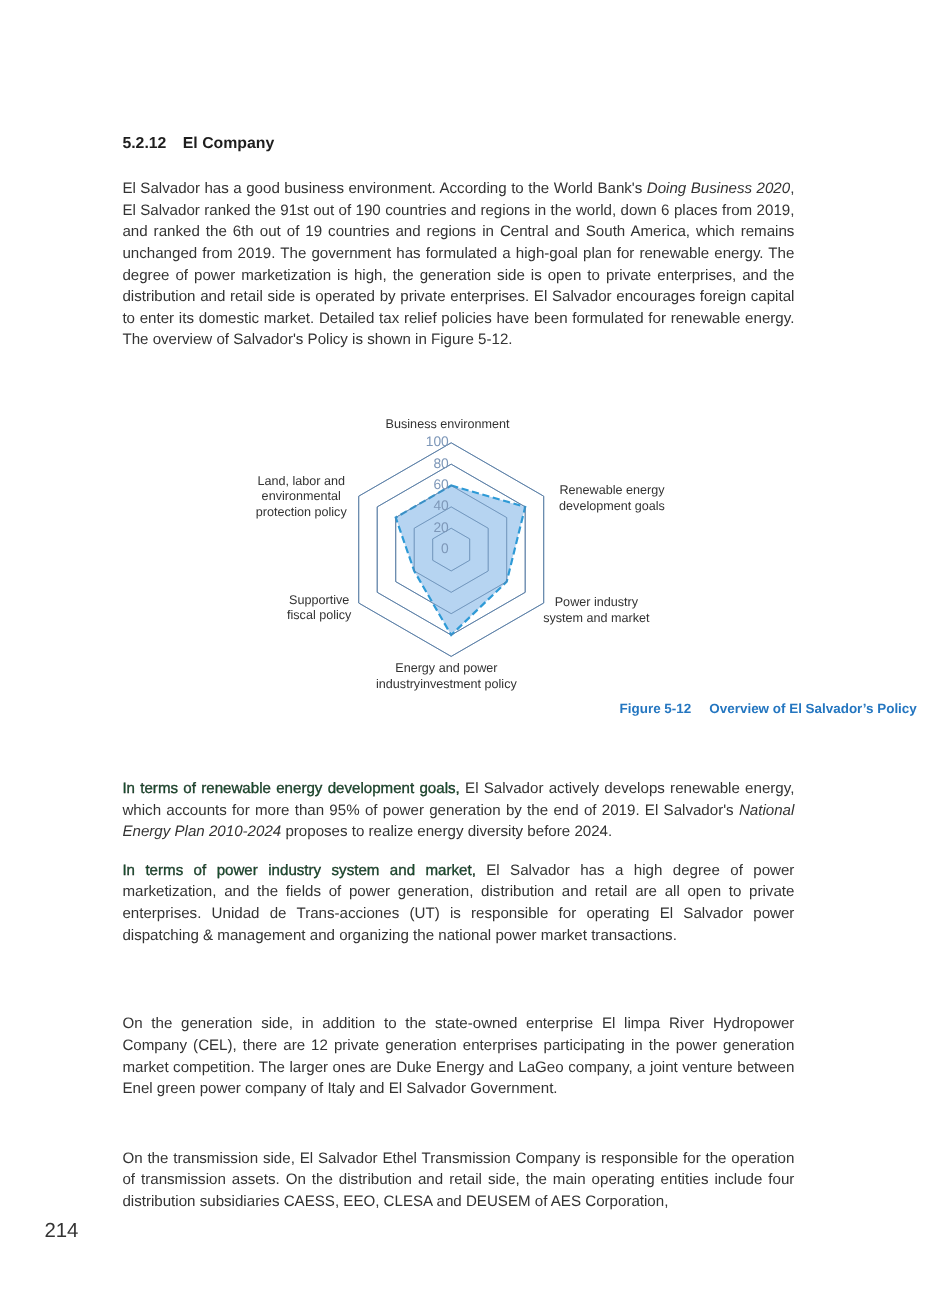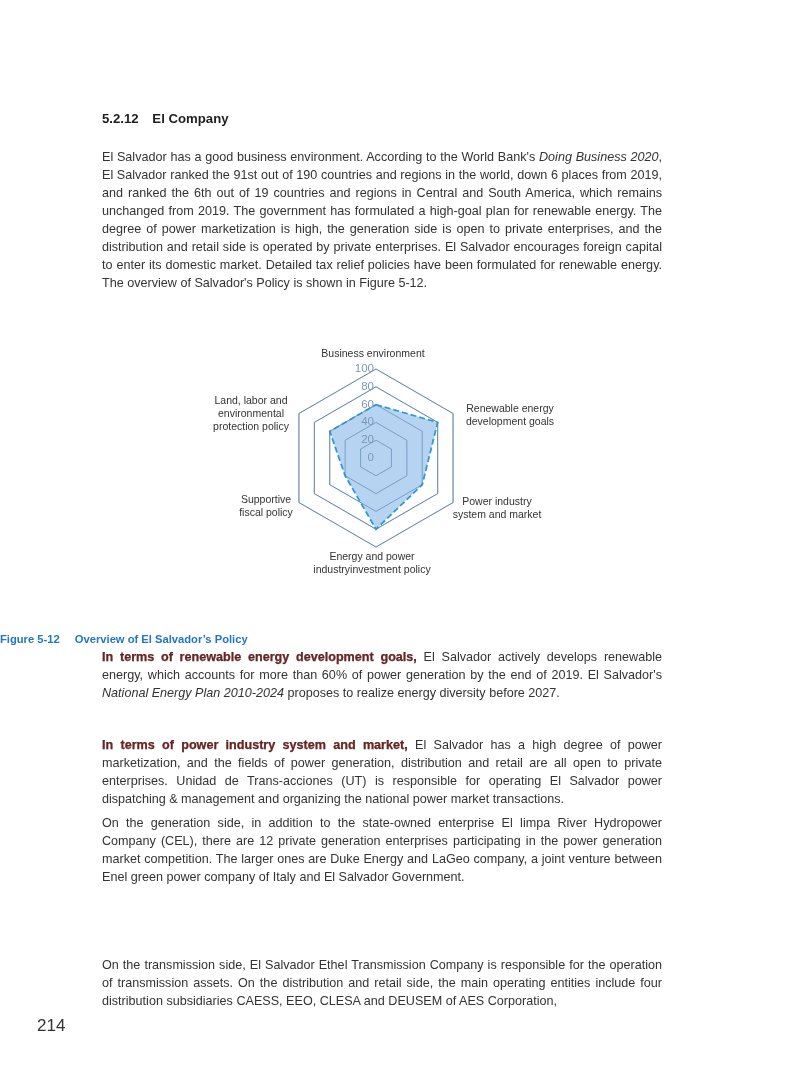--- a/index.html
+++ b/index.html
@@ -3,30 +3,30 @@
 <meta charset="utf-8">
 <style>
   html, body { margin: 0; padding: 0; background: #ffffff; }
   body { width: 793px; height: 1077px; position: relative; overflow: hidden;
          font-family: "Liberation Sans", sans-serif; color: #2b2b2b; }
   .heading { position: absolute; left: 102px; top: 111px; font-size: 13.2px; font-weight: bold; color: #1e1e1e; }
   .heading .num { margin-right: 10px; }
   .para { position: absolute; left: 102px; width: 560px; font-size: 12.6px; line-height: 18px;
           text-align: justify; color: #333333; margin: 0; }
   .para i { font-style: italic; }
-  .para b { font-weight: bold; color: #7f1d1d; -webkit-text-stroke: 0.25px #1a1a1a; }
+  .para b { font-weight: normal; color: #14532d; -webkit-text-stroke: 0.25px #1a1a1a; }
   #p1 { top: 148px; }
   #p2 { top: 648px; }
-  #p3 { top: 736px; }
-  #p4 { top: 814px; }
+  #p3 { top: 716px; }
+  #p4 { top: 844px; }
   #p5 { top: 956px; }
   .chart { position: absolute; left: 0; top: 0; }
   .chart text { font-family: "Liberation Sans", sans-serif; }
-  .caption { position: absolute; left: 0; width: 764px; top: 585px; text-align: left;
-             font-size: 11.2px; font-weight: bold; color: #2476c0; margin-top: 48px; }
+  .caption { position: absolute; left: 0; width: 764px; top: 585px; text-align: right;
+             font-size: 11.2px; font-weight: bold; color: #2476c0; }
   .caption .fig { margin-right: 12px; }
   .pagenum { position: absolute; left: 37px; top: 1016px; font-size: 17px; color: #333; }
 </style>
 </head>
 <body>
 
 <div class="heading">
   <span class="num">5.2.12</span>
   <span>El Company</span>
 </div>
@@ -72,21 +72,21 @@
       <text x="266" y="503" text-anchor="middle" font-size="10.5" fill="#333333"><tspan x="266" dy="0">Supportive</tspan><tspan x="266" dy="13">fiscal policy</tspan></text>
       <text x="251" y="404" text-anchor="middle" font-size="10.5" fill="#333333"><tspan x="251" dy="0">Land, labor and</tspan><tspan x="251" dy="13">environmental</tspan><tspan x="251" dy="13">protection policy</tspan></text>
     </g>
 </svg>
 
 <div class="caption">
   <span class="fig">Figure 5-12</span>
   <span>Overview of El Salvador’s Policy</span>
 </div>
 
-<p class="para" id="p2"><b>In terms of renewable energy development goals,</b><span> El Salvador actively develops renewable energy, which accounts for more than 60% of power generation by the end of 2019. El Salvador's </span><i>National Energy Plan 2010-2024</i><span> proposes to realize energy diversity before 2027.</span></p>
+<p class="para" id="p2"><b>In terms of renewable energy development goals,</b><span> El Salvador actively develops renewable energy, which accounts for more than 95% of power generation by the end of 2019. El Salvador's </span><i>National Energy Plan 2010-2024</i><span> proposes to realize energy diversity before 2024.</span></p>
 
 <p class="para" id="p3"><b>In terms of power industry system and market,</b><span> El Salvador has a high degree of power marketization, and the fields of power generation, distribution and retail are all open to private enterprises. Unidad de Trans-acciones (UT) is responsible for operating El Salvador power dispatching &amp; management and organizing the national power market transactions.</span></p>
 
 <p class="para" id="p4"><span>On the generation side, in addition to the state-owned enterprise El limpa River Hydropower Company (CEL), there are 12 private generation enterprises participating in the power generation market competition. The larger ones are Duke Energy and LaGeo company, a joint venture between Enel green power company of Italy and El Salvador Government.</span></p>
 
 <p class="para" id="p5"><span>On the transmission side, El Salvador Ethel Transmission Company is responsible for the operation of transmission assets. On the distribution and retail side, the main operating entities include four distribution subsidiaries CAESS, EEO, CLESA and DEUSEM of AES Corporation,</span></p>
 
 <div class="pagenum">214</div>
 
 </body></html>

